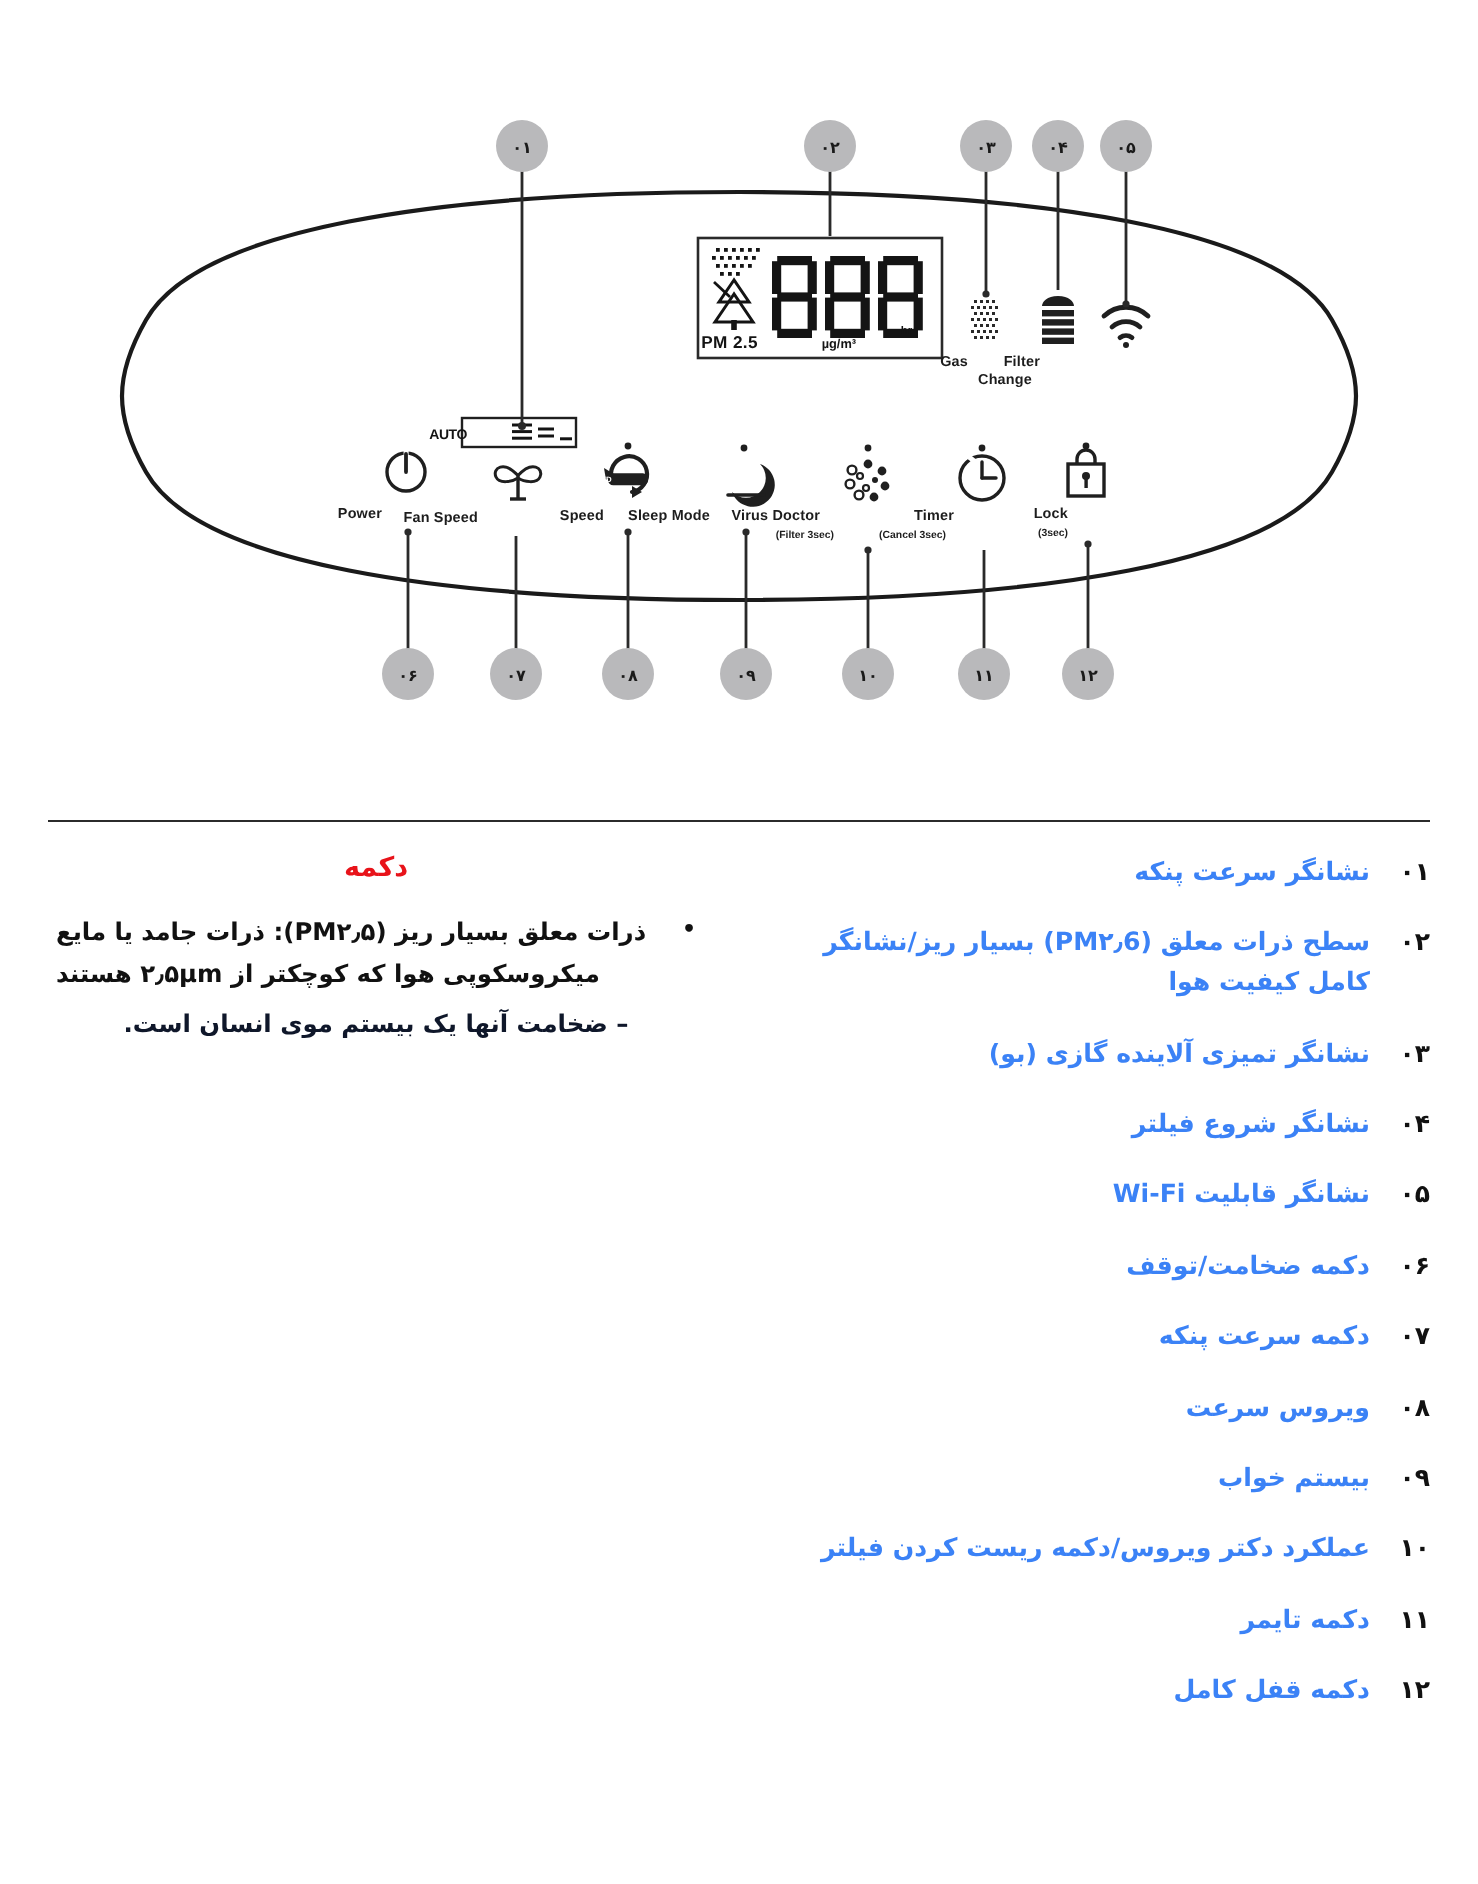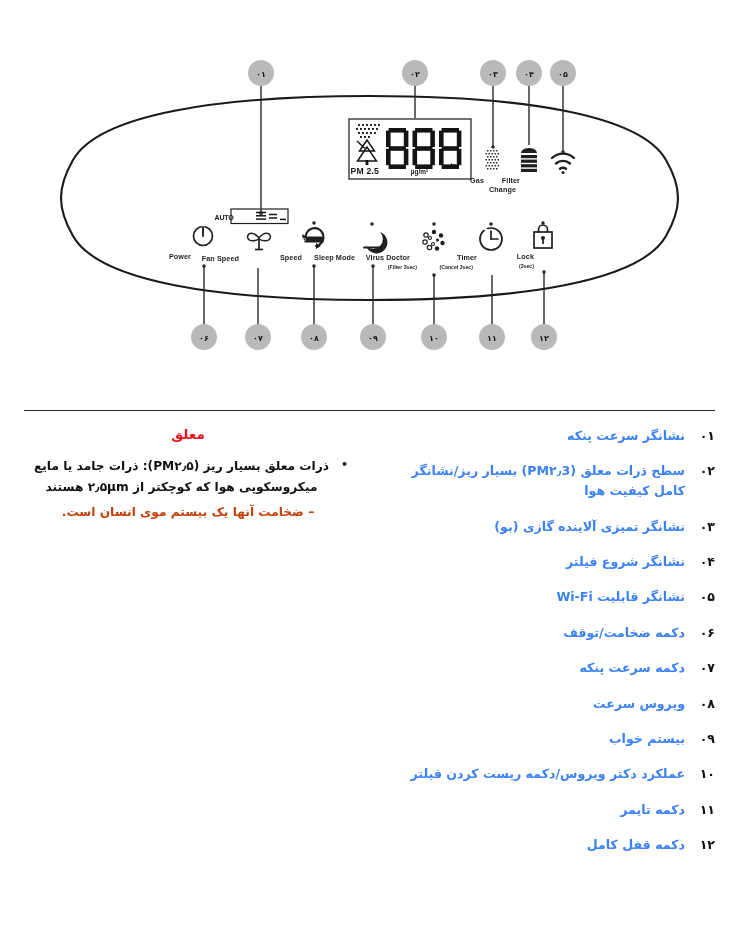--- a/index.html
+++ b/index.html
@@ -96,25 +96,25 @@
   }
   .note-item{
     display:flex;flex-direction:row;align-items:flex-start;
     font-family:"DejaVu Sans",sans-serif;
     font-size:12.2px;font-weight:700;color:#111;line-height:1.72;
   }
   .note-bullet{
     flex:0 0 10px;text-align:right;padding-left:3px;font-size:11px;
     line-height:1.72;
   }
-  .note-body{flex:1 1 auto;text-align:center;}
+  .note-body{flex:1 1 auto;text-align:left;}
   .note-sub{
     margin-top:4px;text-align:center;
     font-family:"DejaVu Sans",sans-serif;
-    font-size:12.2px;font-weight:700;color:#c2410c;line-height:1.72;
+    font-size:12.2px;font-weight:700;color:#0f172a;line-height:1.72;
   }
 </style>
 </head>
 <body>
 
 <div class="page">
 
   <div id="diagram">
     <svg width="739" height="400" viewBox="0 0 739 400" xmlns="http://www.w3.org/2000/svg">
       <defs>
@@ -403,21 +403,21 @@
 
   <div class="lower">
 
     <div class="list-col">
       <div class="list-row">
         <div class="list-num">۰۱</div>
         <div class="list-txt">نشانگر سرعت پنکه</div>
       </div>
       <div class="list-row two-line">
         <div class="list-num">۰۲</div>
-        <div class="list-txt">سطح ذرات معلق (PM۲٫3) بسیار ریز/نشانگر کامل کیفیت هوا</div>
+        <div class="list-txt">سطح ذرات معلق (PM۲٫6) بسیار ریز/نشانگر کامل کیفیت هوا</div>
       </div>
       <div class="list-row">
         <div class="list-num">۰۳</div>
         <div class="list-txt">نشانگر تمیزی آلاینده گازی (بو)</div>
       </div>
       <div class="list-row">
         <div class="list-num">۰۴</div>
         <div class="list-txt">نشانگر شروع فیلتر</div>
       </div>
       <div class="list-row">
@@ -448,21 +448,21 @@
         <div class="list-num">۱۱</div>
         <div class="list-txt">دکمه تایمر</div>
       </div>
       <div class="list-row">
         <div class="list-num">۱۲</div>
         <div class="list-txt">دکمه قفل کامل</div>
       </div>
     </div>
 
     <div class="note-col">
-      <div class="note-title" style="color: rgb(232, 19, 26);">معلق</div>
+      <div class="note-title" style="color: rgb(232, 19, 26);">دکمه</div>
       <div class="note-item">
         <div class="note-bullet">•</div>
         <div class="note-body">ذرات معلق بسیار ریز (PM۲٫۵): ذرات جامد یا مایع میکروسکوپی هوا که کوچکتر از ۲٫۵μm هستند</div>
       </div>
       <div class="note-sub">– ضخامت آنها یک بیستم موی انسان است.</div>
     </div>
 
   </div>
 </div>
 

